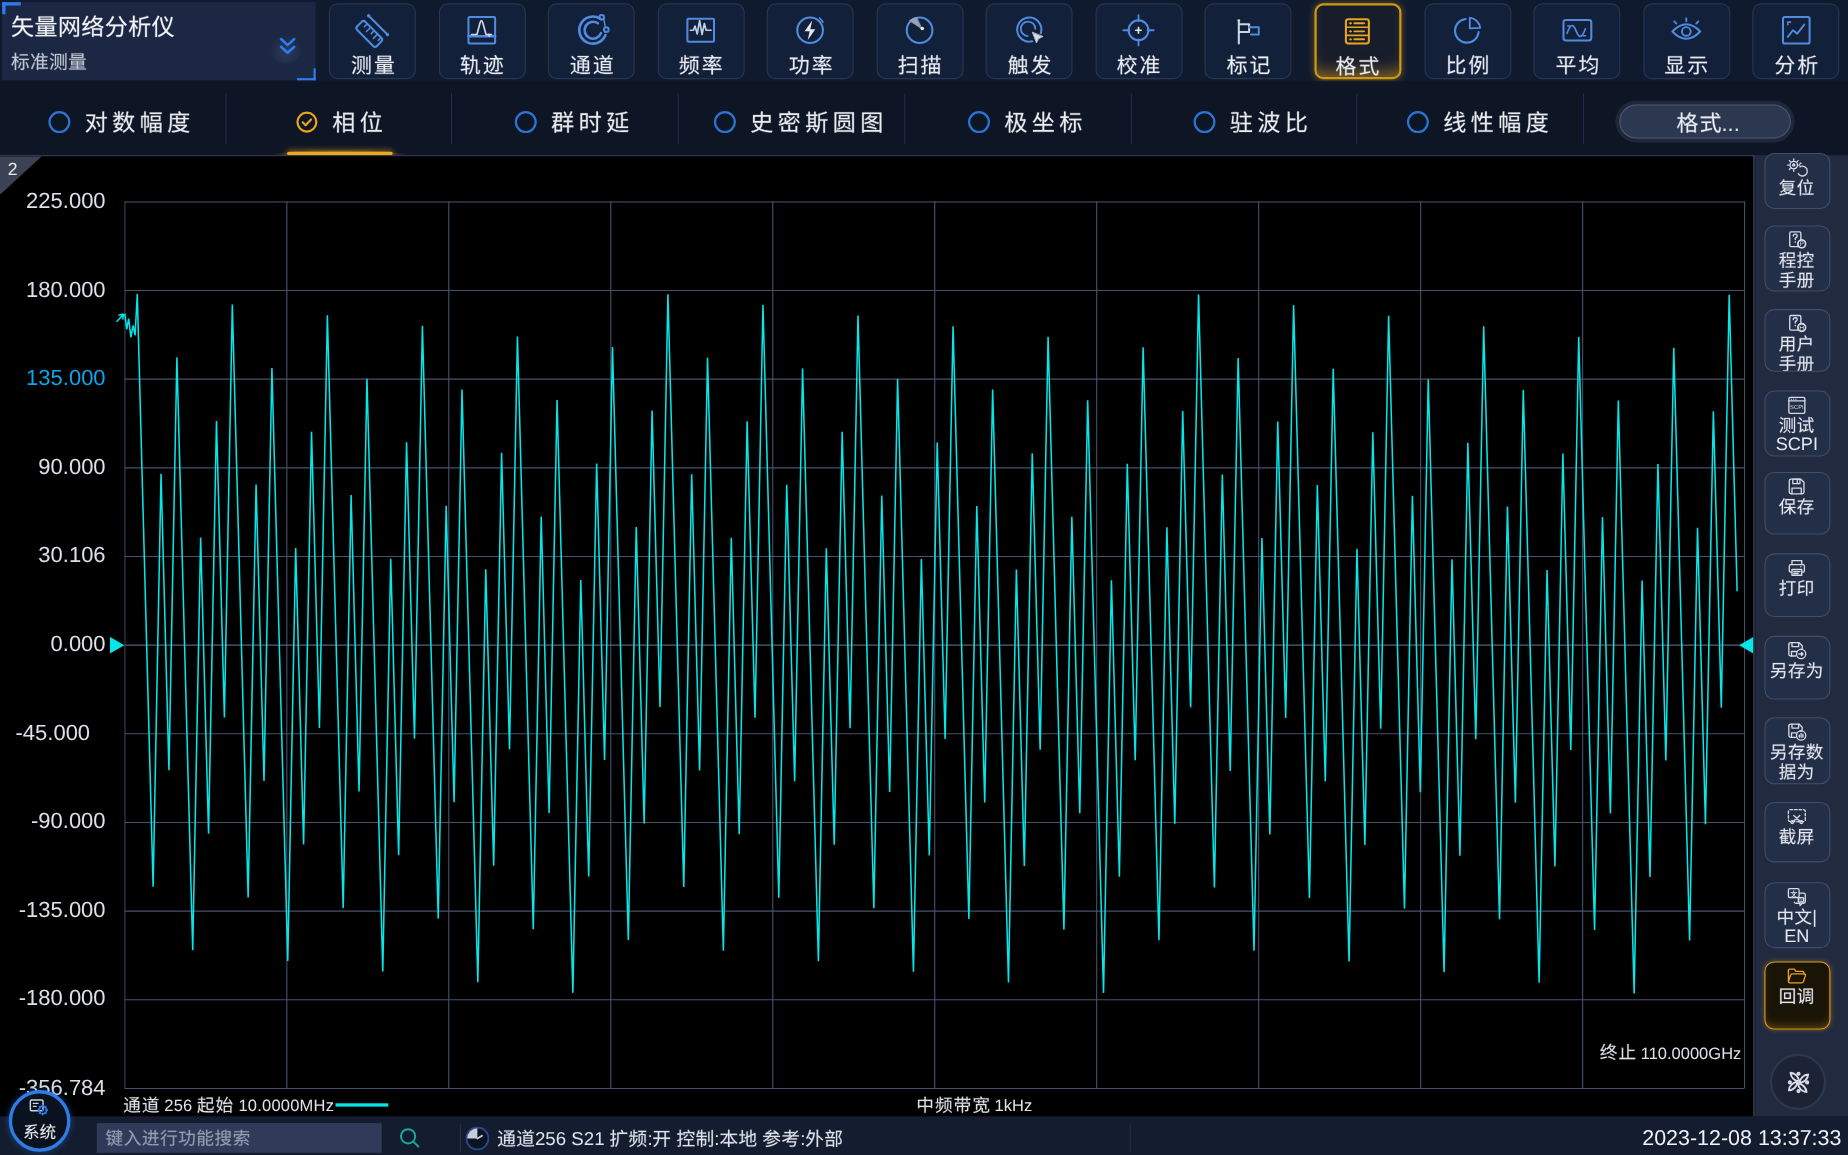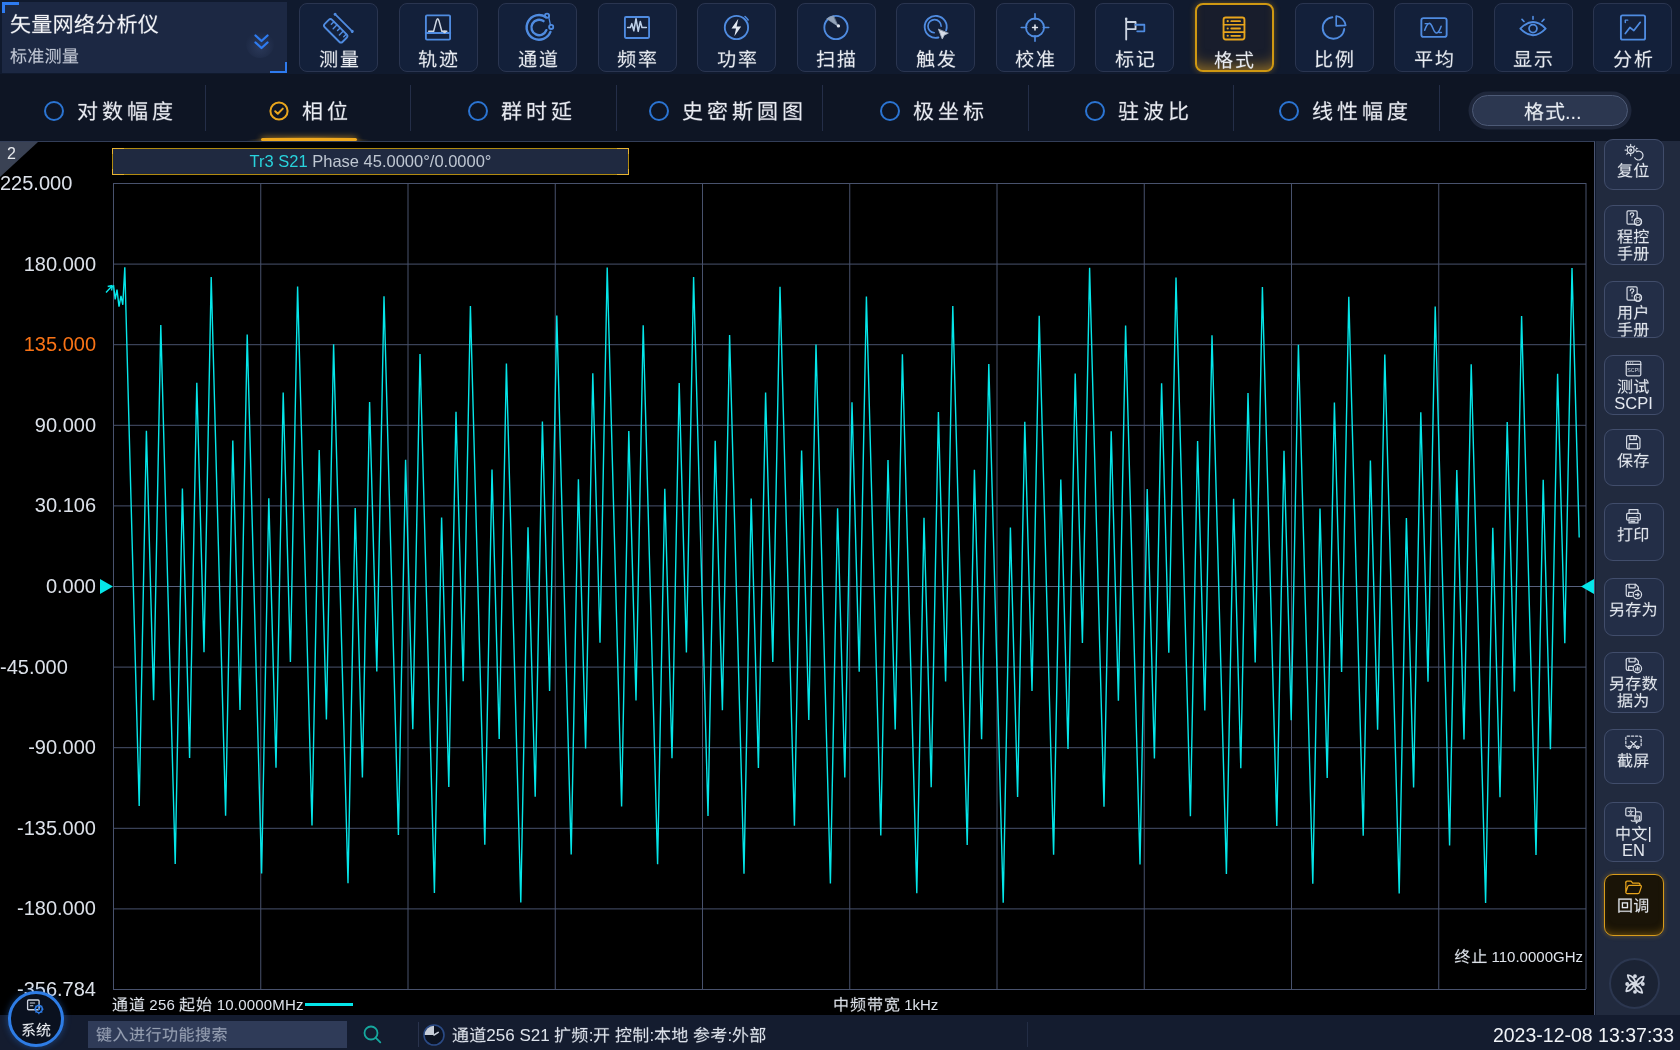--- a/index.html
+++ b/index.html
@@ -427,48 +427,41 @@
           <path d="M0 645.3H1473"></path>
           <path d="M0 725.9H1473"></path>
           <path d="M0 806.5H1473"></path>
         </g>
         <path d="M0 403.5H1473" stroke="#57617e" stroke-width="1.2"></path>
       </svg>
       <svg width="1473" height="807" style="position:absolute;left:113px;top:41px;overflow:visible">
         <polyline points="0.5,102.1 2.2,116.4 4.0,106.6 6.0,123.6 8.0,112.8 9.8,121.8 11.8,84.2 19.0,353.7 26.2,623.1 33.4,247.8 40.6,517.3 47.8,141.9 55.0,411.4 62.2,680.9 69.4,305.6 76.6,575.0 83.8,199.7 91.0,469.2 98.2,93.9 105.4,363.3 112.6,632.8 119.8,257.5 127.0,526.9 134.2,151.6 141.4,421.1 148.6,690.6 155.8,315.2 163.0,584.7 170.2,209.4 177.4,478.9 184.6,103.5 191.8,373.0 199.0,642.5 206.2,267.1 213.4,536.6 220.6,161.3 227.8,430.8 235.0,700.2 242.2,324.9 249.4,594.4 256.6,219.1 263.8,488.5 271.0,113.2 278.2,382.7 285.4,652.1 292.6,276.8 299.8,546.3 307.0,171.0 314.2,440.4 321.4,709.9 328.6,334.6 335.8,604.1 343.0,228.7 350.2,498.2 357.4,122.9 364.6,392.3 371.8,661.8 379.0,286.5 386.2,556.0 393.4,180.6 400.6,450.1 407.8,719.6 415.0,344.3 422.2,613.7 429.4,238.4 436.6,507.9 443.8,132.5 451.0,402.0 458.2,671.5 465.4,296.2 472.6,565.6 479.8,190.3 487.0,459.8 494.2,84.5 501.4,353.9 508.6,623.4 515.8,248.1 523.0,517.5 530.2,142.2 537.4,411.7 544.6,681.2 551.8,305.8 559.0,575.3 566.2,200.0 573.4,469.5 580.6,94.1 587.8,363.6 595.0,633.1 602.2,257.7 609.4,527.2 616.6,151.9 623.8,421.4 631.0,690.8 638.2,315.5 645.4,585.0 652.6,209.6 659.8,479.1 667.0,103.8 674.2,373.3 681.4,642.7 688.6,267.4 695.8,536.9 703.0,161.6 710.2,431.0 717.4,700.5 724.6,325.2 731.8,594.6 739.0,219.3 746.2,488.8 753.4,113.5 760.6,382.9 767.8,652.4 775.0,277.1 782.2,546.6 789.4,171.2 796.6,440.7 803.8,710.2 811.0,334.8 818.2,604.3 825.4,229.0 832.6,498.5 839.8,123.1 847.0,392.6 854.2,662.1 861.4,286.8 868.6,556.2 875.8,180.9 883.0,450.4 890.2,719.8 897.4,344.5 904.6,614.0 911.8,238.7 919.0,508.1 926.2,132.8 933.4,402.3 940.6,671.8 947.8,296.4 955.0,565.9 962.2,190.6 969.4,460.0 976.6,84.7 983.8,354.2 991.0,623.7 998.2,248.3 1005.4,517.8 1012.6,142.5 1019.8,412.0 1027.0,681.4 1034.2,306.1 1041.4,575.6 1048.6,200.2 1055.8,469.7 1063.0,94.4 1070.2,363.9 1077.4,633.3 1084.6,258.0 1091.8,527.5 1099.0,152.2 1106.2,421.6 1113.4,691.1 1120.6,315.8 1127.8,585.2 1135.0,209.9 1142.2,479.4 1149.4,104.1 1156.6,373.5 1163.8,643.0 1171.0,267.7 1178.2,537.2 1185.4,161.8 1192.6,431.3 1199.8,700.8 1207.0,325.4 1214.2,594.9 1221.4,219.6 1228.6,489.1 1235.8,113.7 1243.0,383.2 1250.2,652.7 1257.4,277.4 1264.6,546.8 1271.8,171.5 1279.0,441.0 1286.2,710.4 1293.4,335.1 1300.6,604.6 1307.8,229.3 1315.0,498.7 1322.2,123.4 1329.4,392.9 1336.6,662.4 1343.8,287.0 1351.0,556.5 1358.2,181.2 1365.4,450.6 1372.6,720.1 1379.8,344.8 1387.0,614.3 1394.2,238.9 1401.4,508.4 1408.6,133.1 1415.8,402.6 1423.0,672.0 1430.2,296.7 1437.4,566.2 1444.6,190.8 1451.8,460.3 1459.0,85.0 1466.2,354.5" fill="none" stroke="#05e6e9" stroke-width="1.4"></polyline>
         <path d="M-7 109.5L-0.5 102.5M-0.5 102.5l-4.8 1M-0.5 102.5l-1 5" stroke="#05e6e9" stroke-width="1.4" fill="none"></path>
       </svg>
-      <div class="abs" style="left:0;top:30.0px;width:96px;text-align:left;font-size:20px;color:#dce1e9;line-height:22px">225.000</div>
+      <div class="abs" style="left:0;top:30.0px;width:96px;text-align:right;font-size:20px;color:#dce1e9;line-height:22px">225.000</div>
       <div class="abs" style="left:0;top:110.6px;width:96px;text-align:right;font-size:20px;color:#dce1e9;line-height:22px">180.000</div>
-      <div class="abs" style="left:0;top:191.2px;width:96px;text-align:right;font-size:20px;color:#f97316;line-height:22px">135.000</div>
+      <div class="abs" style="left:0;top:191.2px;width:96px;text-align:right;font-size:20px;color:#0ea5e9;line-height:22px">135.000</div>
       <div class="abs" style="left:0;top:271.8px;width:96px;text-align:right;font-size:20px;color:#dce1e9;line-height:22px">90.000</div>
       <div class="abs" style="left:0;top:352.4px;width:96px;text-align:right;font-size:20px;color:#dce1e9;line-height:22px">30.106</div>
       <div class="abs" style="left:0;top:433.0px;width:96px;text-align:right;font-size:20px;color:#dce1e9;line-height:22px">0.000</div>
-      <div class="abs" style="left:0;top:513.6px;width:96px;text-align:left;font-size:20px;color:#dce1e9;line-height:22px">-45.000</div>
+      <div class="abs" style="left:0;top:513.6px;width:96px;text-align:center;font-size:20px;color:#dce1e9;line-height:22px">-45.000</div>
       <div class="abs" style="left:0;top:594.2px;width:96px;text-align:right;font-size:20px;color:#dce1e9;line-height:22px">-90.000</div>
       <div class="abs" style="left:0;top:674.8px;width:96px;text-align:right;font-size:20px;color:#dce1e9;line-height:22px">-135.000</div>
       <div class="abs" style="left:0;top:755.4px;width:96px;text-align:right;font-size:20px;color:#dce1e9;line-height:22px">-180.000</div>
       <div class="abs" style="left:0;top:836.0px;width:96px;text-align:right;font-size:20px;color:#dce1e9;line-height:22px">-356.784</div>
       <svg class="abs" style="left:100px;top:437px" width="13" height="15" viewBox="0 0 13 15">
         <path d="M0 0L13 7.5 0 15z" fill="#05e6e9"></path>
       </svg>
 <svg class="abs" style="left:1581px;top:437px" width="13" height="15" viewBox="0 0 13 15">
         <path d="M13 0L0 7.5 13 15z" fill="#05e6e9"></path>
       </svg>
       <svg class="abs" style="left:0;top:0" width="38" height="35">
         <path d="M0 0H38L0 35z" fill="#3a4254"></path>
         <text x="7" y="17" font-size="16" fill="#e8eaee" font-family="Liberation Sans">2</text>
       </svg>
-      <div class="abs" style="left:112px;top:6px;width:517px;height:27px;background:#1f2940;border:1px solid #b08a10">
-<div class="abs" style="left:-1px;top:-1px;width:12px;height:6px;border-left:1.5px solid #e8b431;border-top:1.5px solid #e8b431"></div>
-<div class="abs" style="left:-1px;bottom:-1px;width:12px;height:6px;border-left:1.5px solid #e8b431;border-bottom:1.5px solid #e8b431"></div>
-<div class="abs" style="right:-1px;top:-1px;width:12px;height:6px;border-right:1.5px solid #e8b431;border-top:1.5px solid #e8b431"></div>
-<div class="abs" style="right:-1px;bottom:-1px;width:12px;height:6px;border-right:1.5px solid #e8b431;border-bottom:1.5px solid #e8b431"></div>
-<div style="width:100%;text-align:center;font-size:16.5px;line-height:25px;color:#bfc7d2"><span style="color:#29d3dc">Tr3 S21</span> Phase 45.0000°/0.0000°</div>
-</div>
       <div class="abs" style="left:112px;top:854px;height:18px;white-space:nowrap;font-size:15px;color:#dde2ea;letter-spacing:0.2px"><svg style="display:inline-block;overflow:visible;vertical-align:baseline;" width="33.0" height="14.4">
           <g fill="#dde2ea" stroke="#dde2ea" stroke-width="12" transform="translate(0,14.4) scale(0.01600)">
             <use href="#g12" x="0"></use>
             <use href="#g13" x="1062"></use>
           </g>
         </svg> 256 <svg style="display:inline-block;overflow:visible;vertical-align:baseline;" width="33.0" height="14.4">
           <g fill="#dde2ea" stroke="#dde2ea" stroke-width="12" transform="translate(0,14.4) scale(0.01600)">
             <use href="#g51" x="0"></use>
             <use href="#g52" x="1062"></use>
           </g>

